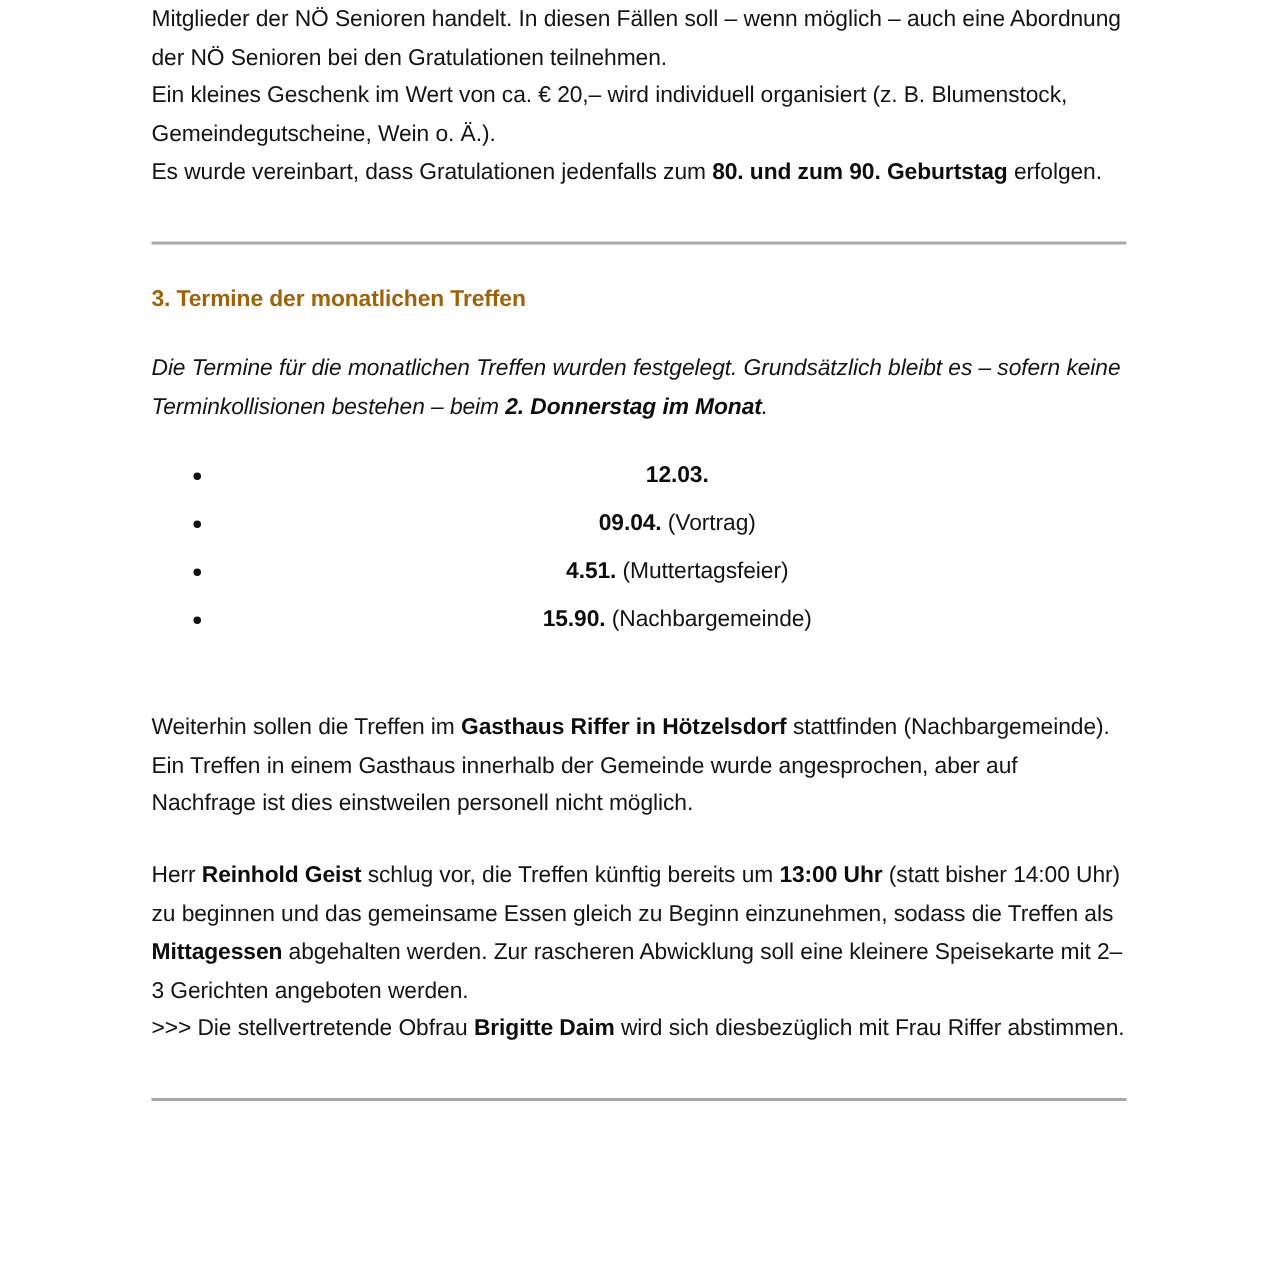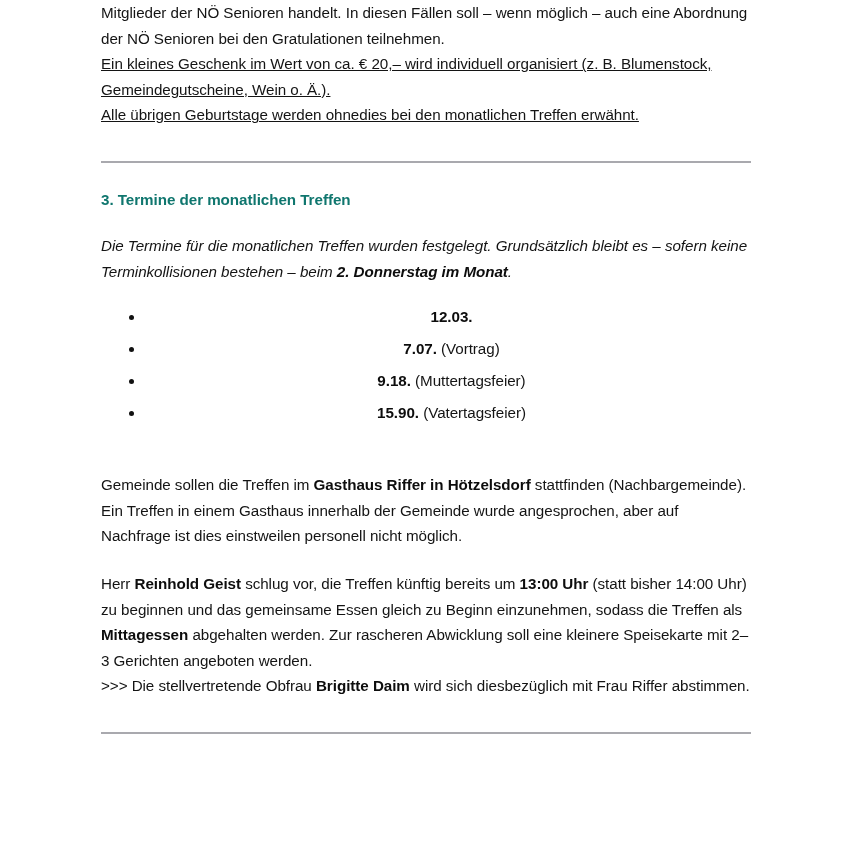--- a/index.html
+++ b/index.html
@@ -32,29 +32,29 @@
   
   p.para {
     margin: 0;
     font-size: 15.2px;
     line-height: 25.6px;
     letter-spacing: -0.05px;
     color: #141414;
     text-align: left;
   }
 
-  .gap-para   { margin-top: 22px; text-decoration: underline; }
+  .gap-para   { margin-top: 22px; }
 
   h2.section-heading {
     margin: 0;
     font-size: 15.2px;
     line-height: 24px;
     font-weight: bold;
     letter-spacing: -0.05px;
-    color: #0f766e;
+    color: #a16207;
   }
 
   b, strong { font-weight: bold; color: #0d0d0d; }
 
   
   .divider {
     width: 650px;
     height: 0;
     border: 0;
     border-top: 2px solid #a9a9ae;
@@ -88,50 +88,50 @@
 </style>
 </head>
 <body>
 
 <div id="page">
   <div class="doc-body">
 
     <div>
       <p class="para"><span>Mitglieder der NÖ Senioren handelt. In diesen Fällen soll – wenn möglich – auch eine Abordnung der NÖ Senioren bei den Gratulationen teilnehmen.</span></p>
       <p class="para gap-para"><span>Ein kleines Geschenk im Wert von ca. € 20,– wird individuell organisiert (z. B. Blumenstock, Gemeindegutscheine, Wein o. Ä.).</span></p>
-      <p class="para gap-para"><span>Alle übrigen Geburtstage werden ohnedies bei den monatlichen Treffen erwähnt.</span></p>
+      <p class="para"><span>Es wurde vereinbart, dass Gratulationen jedenfalls zum </span><b>80. und zum 90. Geburtstag</b><span> erfolgen.</span></p>
     </div>
 
     <hr class="divider" style="margin-top:33px;">
 
     <div style="margin-top:25px;">
       <h2 class="section-heading">3. Termine der monatlichen Treffen</h2>
 
       <p class="para" style="margin-top:21px;font-style:italic;"><span>Die Termine für die monatlichen Treffen wurden festgelegt. Grundsätzlich bleibt es – sofern keine Terminkollisionen bestehen – beim </span><b>2. Donnerstag im Monat</b><span>.</span></p>
 
       <ul class="bullets" style="margin-top:22px;text-align:center;">
         <li>
           <span class="bullet-dot"></span>
           <b>12.03.</b><span></span>
         </li>
         <li>
           <span class="bullet-dot"></span>
-          <b>7.07.</b><span> (Vortrag)</span>
+          <b>09.04.</b><span> (Vortrag)</span>
         </li>
         <li>
           <span class="bullet-dot"></span>
-          <b>9.18.</b><span> (Muttertagsfeier)</span>
+          <b>4.51.</b><span> (Muttertagsfeier)</span>
         </li>
         <li>
           <span class="bullet-dot"></span>
-          <b>15.90.</b><span> (Vatertagsfeier)</span>
+          <b>15.90.</b><span> (Nachbargemeinde)</span>
         </li>
       </ul>
 
-      <p class="para" style="margin-top:48px;"><span>Gemeinde sollen die Treffen im </span><b>Gasthaus Riffer in Hötzelsdorf</b><span> stattfinden (Nachbargemeinde). Ein Treffen in einem Gasthaus innerhalb der Gemeinde wurde angesprochen, aber auf Nachfrage ist dies einstweilen personell nicht möglich.</span></p>
+      <p class="para" style="margin-top:48px;"><span>Weiterhin sollen die Treffen im </span><b>Gasthaus Riffer in Hötzelsdorf</b><span> stattfinden (Nachbargemeinde). Ein Treffen in einem Gasthaus innerhalb der Gemeinde wurde angesprochen, aber auf Nachfrage ist dies einstweilen personell nicht möglich.</span></p>
       <p class="para" style="margin-top:22px;"><span>Herr </span><b>Reinhold Geist</b><span> schlug vor, die Treffen künftig bereits um </span><b>13:00 Uhr</b><span> (statt bisher 14:00 Uhr) zu beginnen und das gemeinsame Essen gleich zu Beginn einzunehmen, sodass die Treffen als </span><b>Mittagessen</b><span> abgehalten werden. Zur rascheren Abwicklung soll eine kleinere Speisekarte mit 2–3 Gerichten angeboten werden.</span></p>
       <p class="para" style=""><span>&gt;&gt;&gt; Die stellvertretende Obfrau </span><b>Brigitte Daim</b><span> wird sich diesbezüglich mit Frau Riffer abstimmen.</span></p>
     </div>
 
     <hr class="divider" style="margin-top:33px;">
 
   </div>
 </div>
 
 </body></html>

